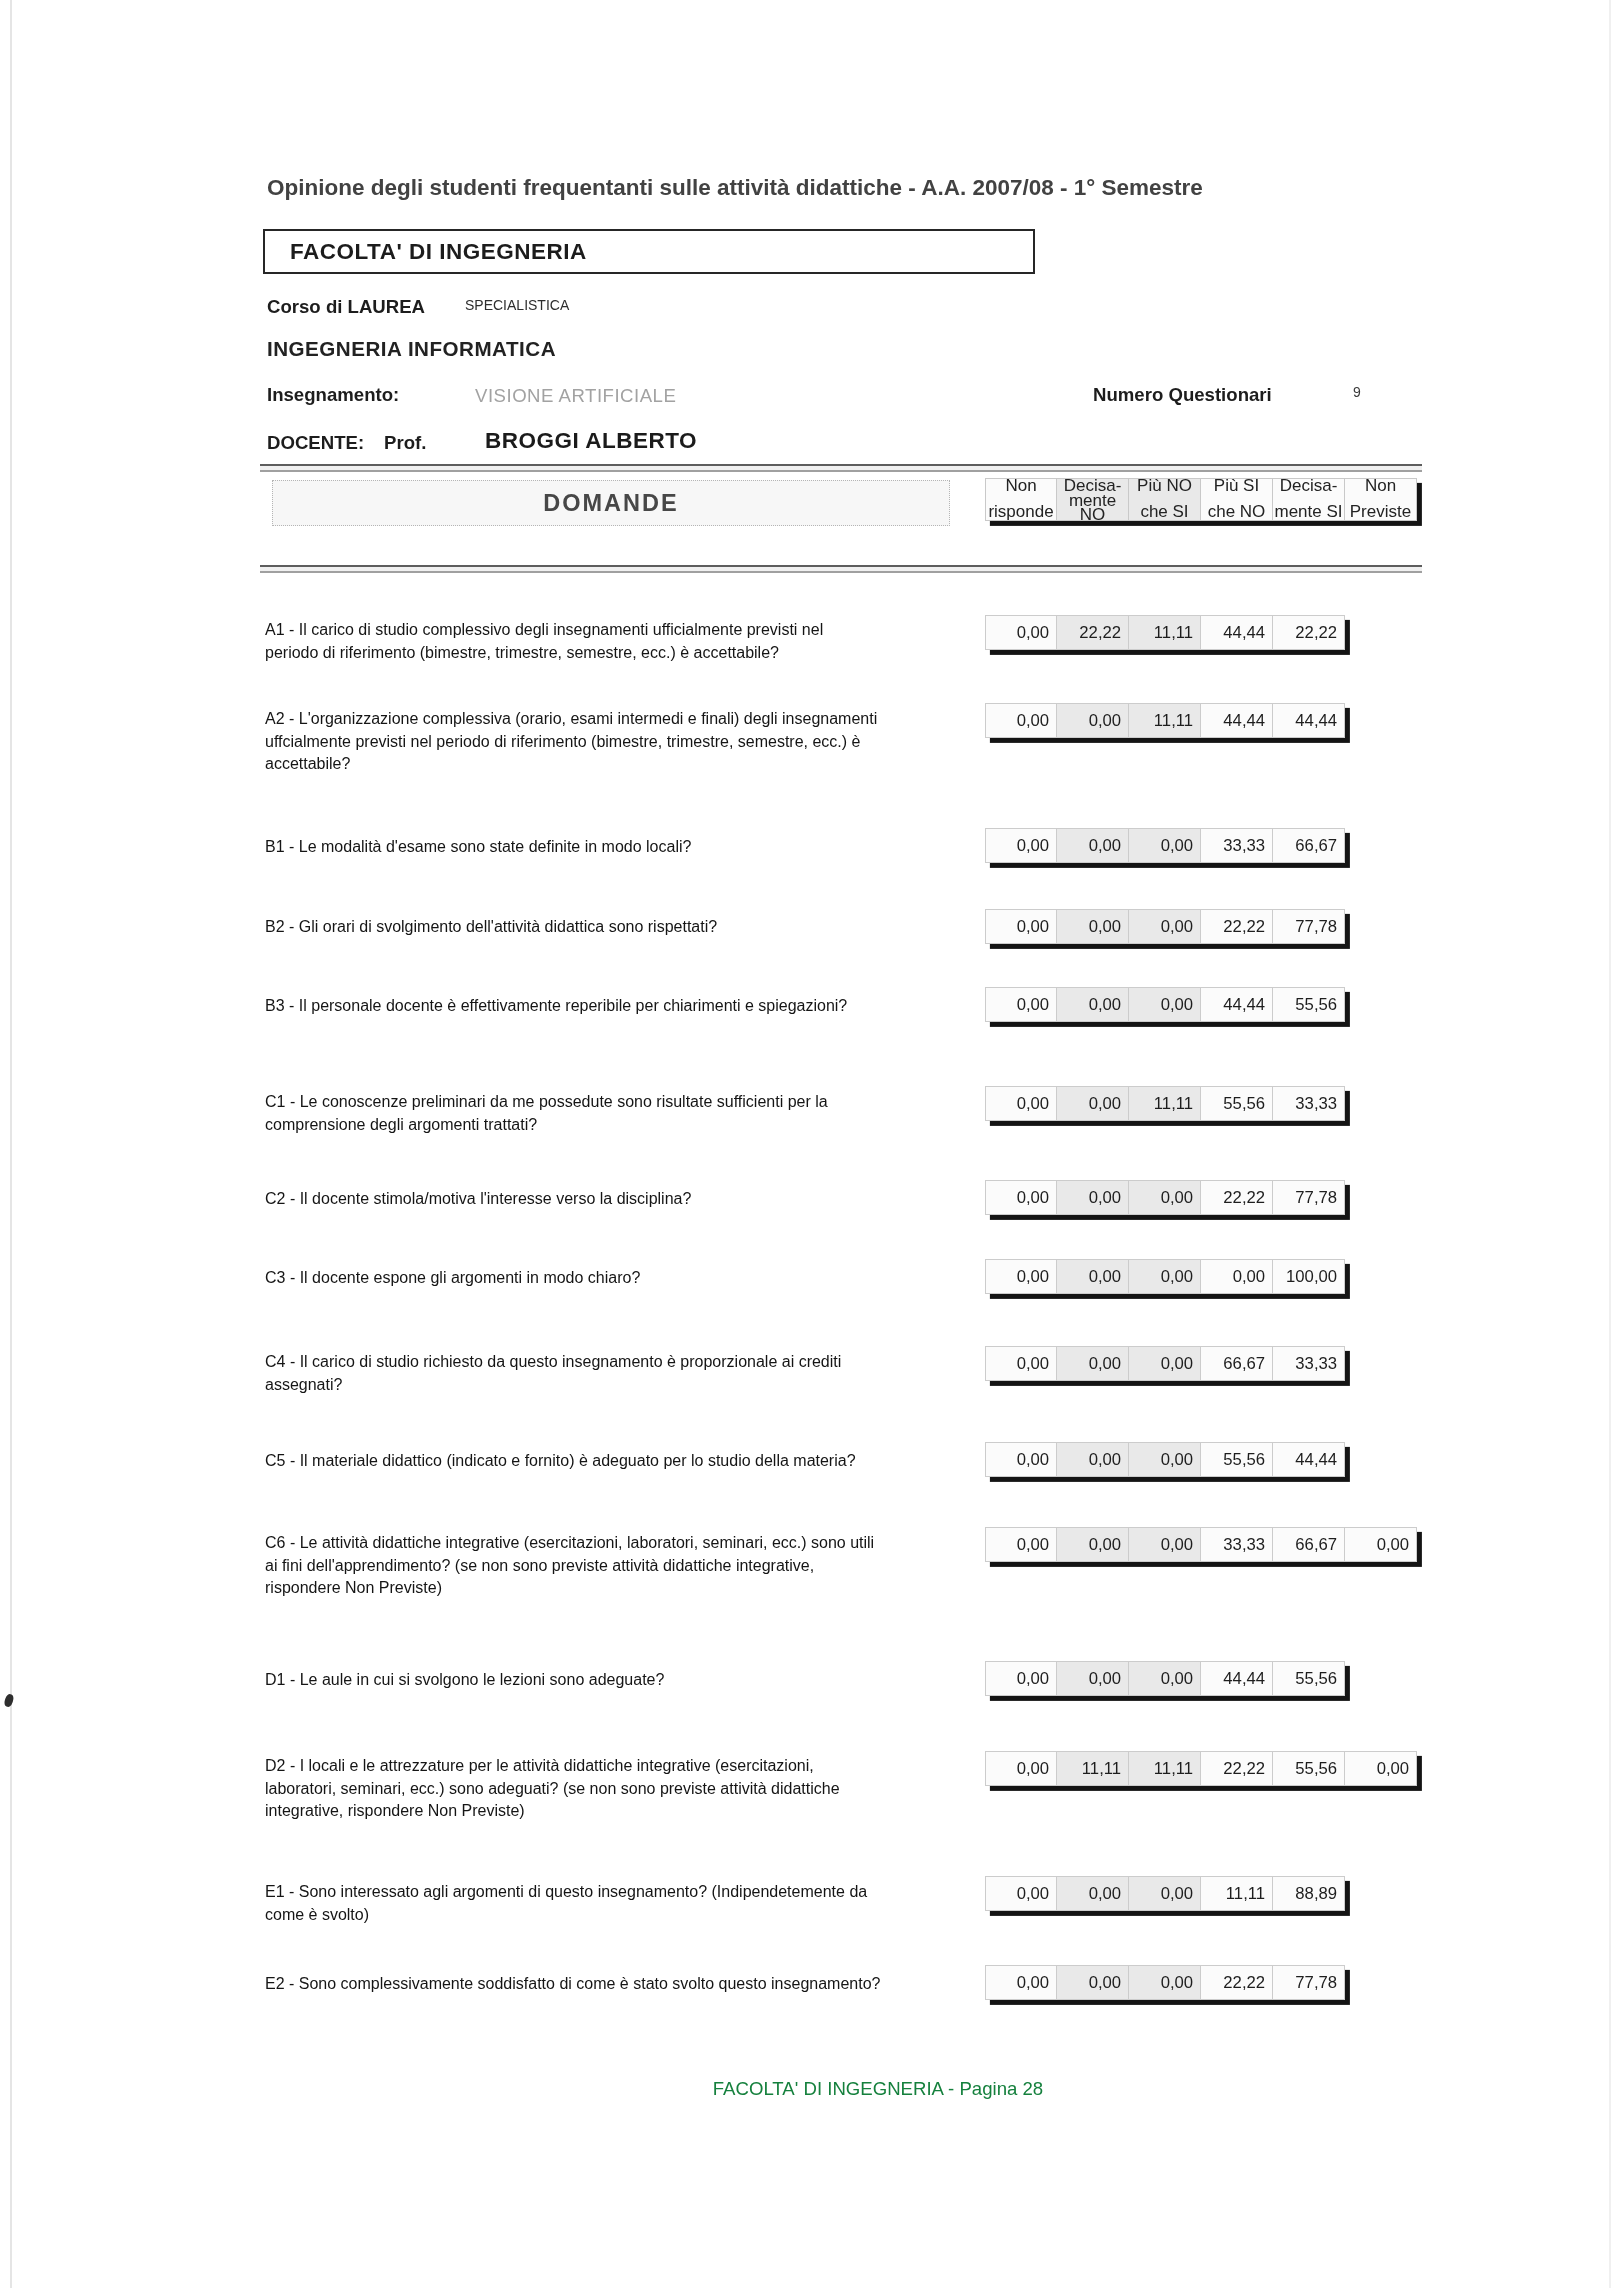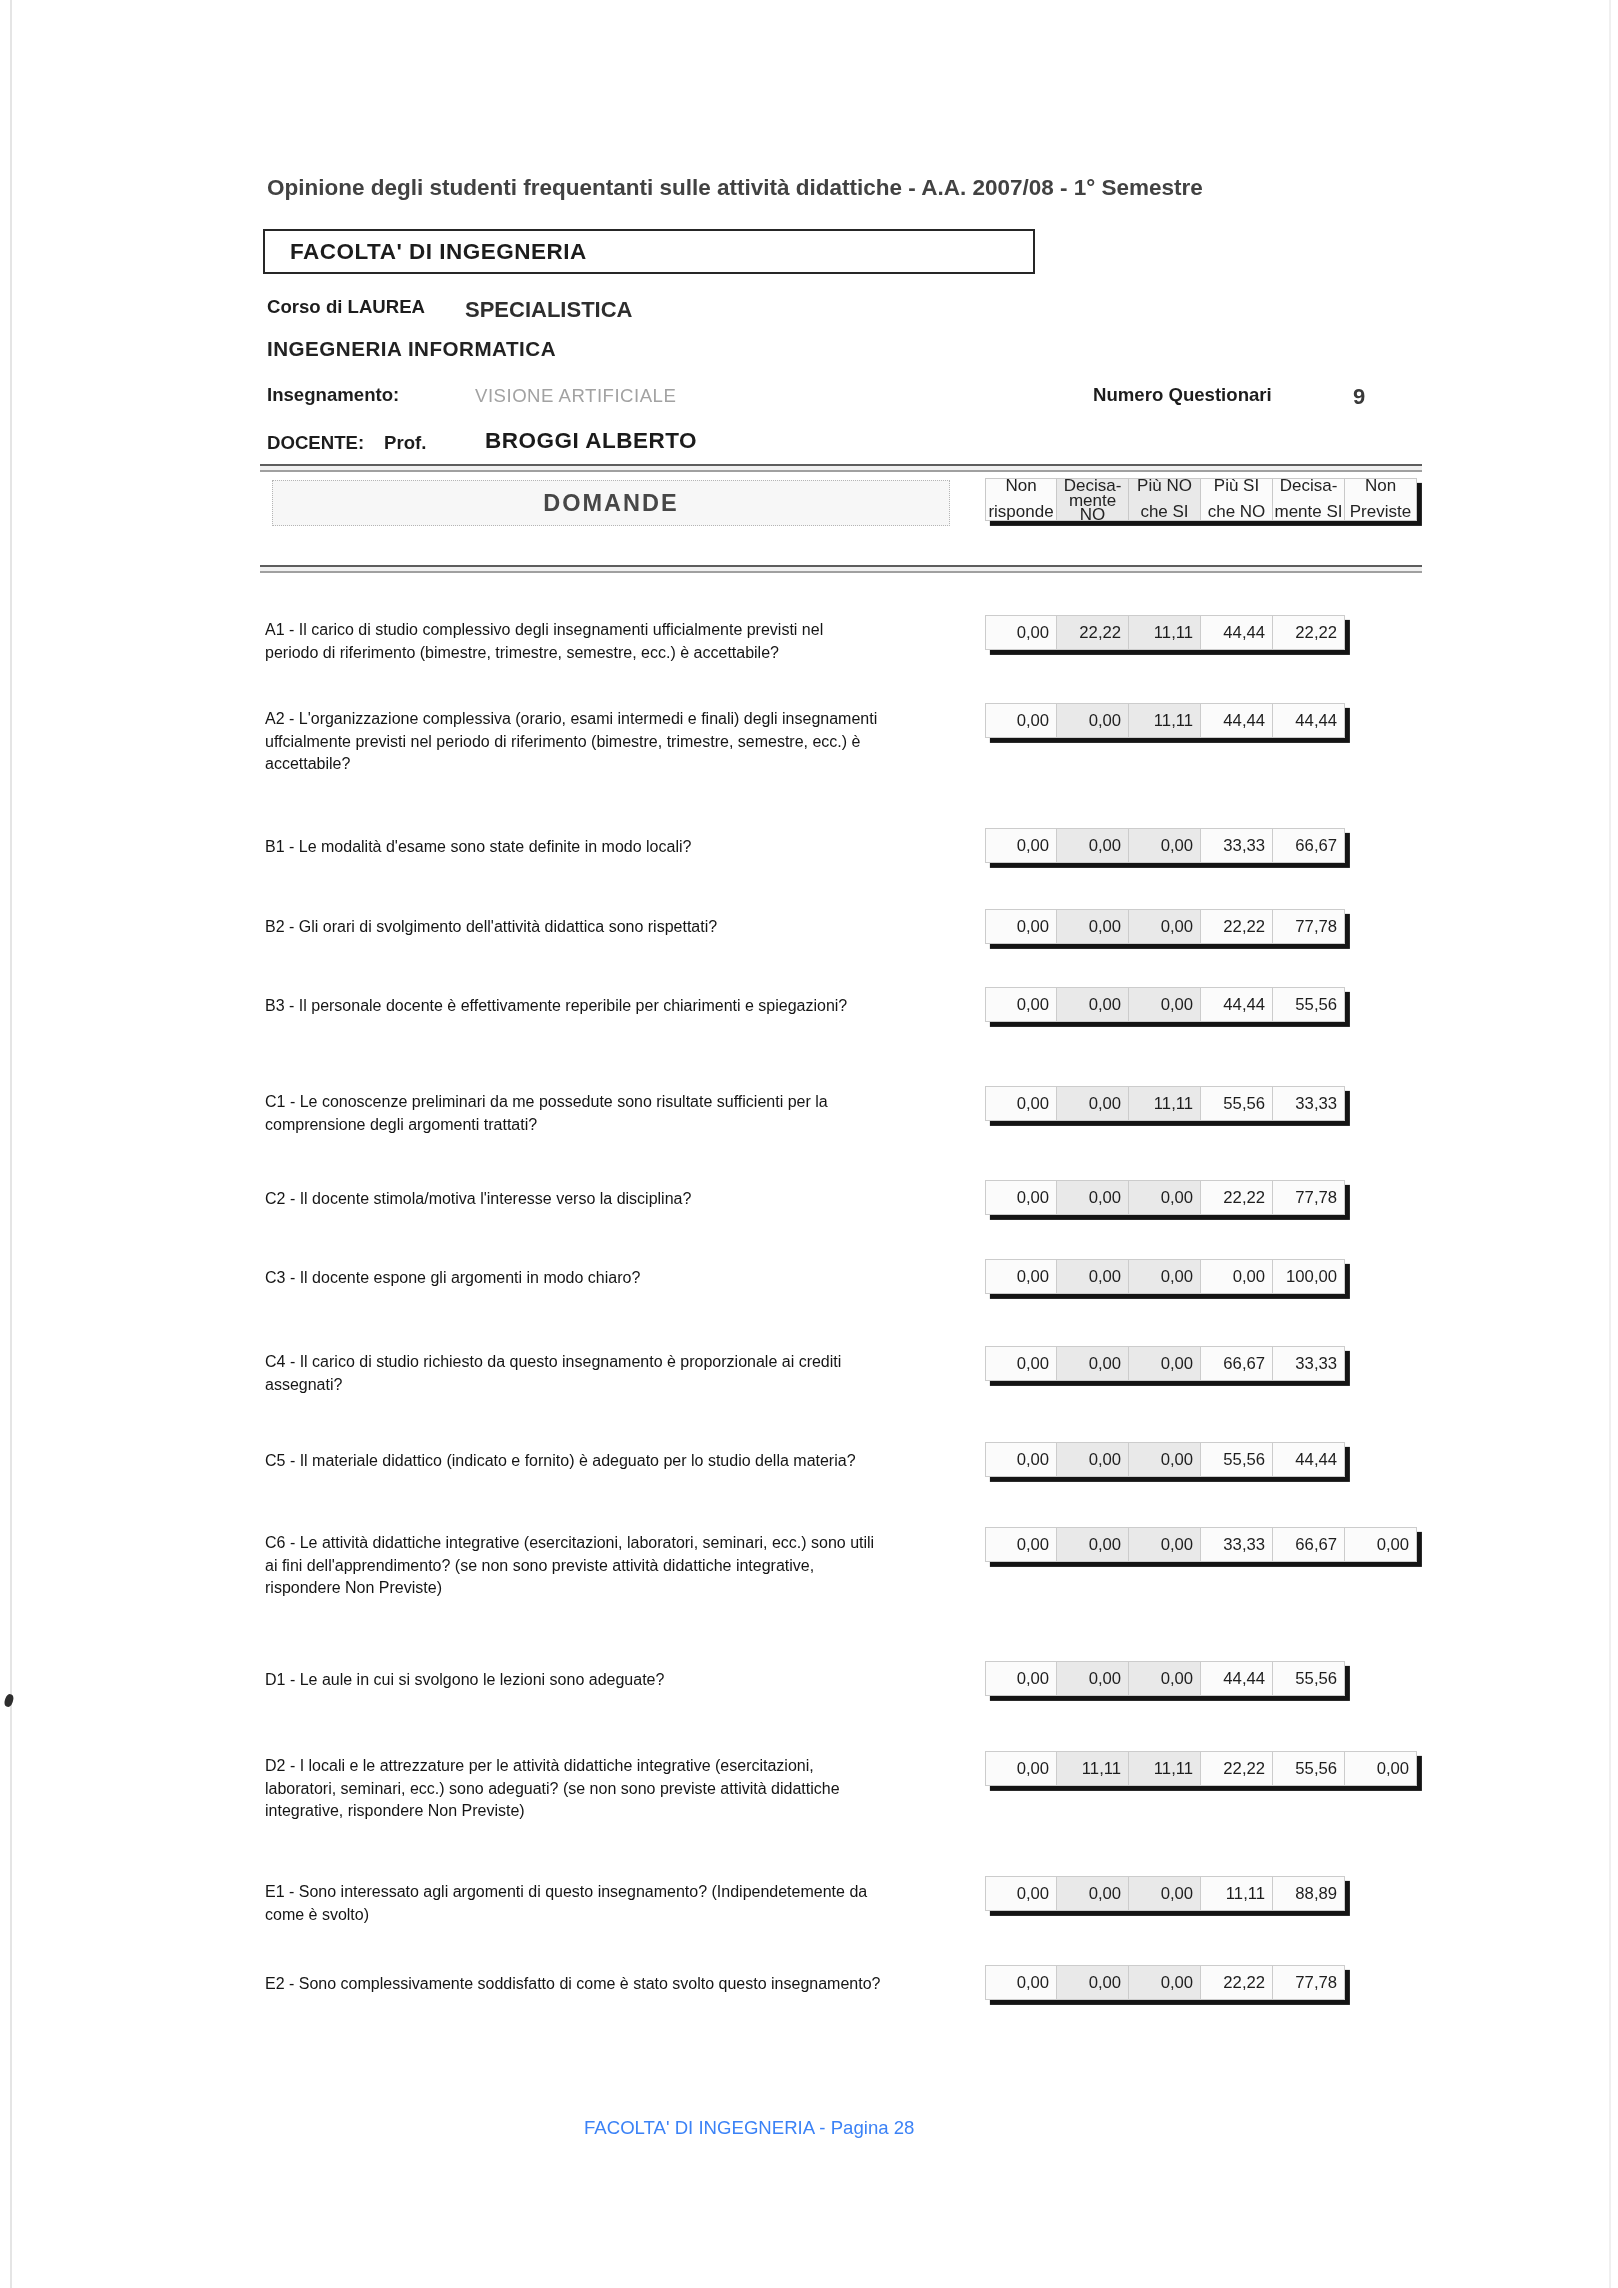--- a/index.html
+++ b/index.html
@@ -17,21 +17,21 @@
 
   .page-title{left:267px;top:175px;font-size:22.5px;font-weight:bold;color:#424242;white-space:nowrap;}
 
   .faculty-box{
     left:263px;top:229px;width:768px;height:41px;
     border:2px solid #262626;display:flex;align-items:center;
   }
   .faculty-box span{font-size:22.5px;font-weight:bold;color:#1c1c1c;padding-left:25px;letter-spacing:0.5px;}
 
   .lbl-b{font-weight:bold;font-size:18.6px;color:#1d1d1d;white-space:nowrap;}
-  .val-n{font-size:22px;color:#2e2e2e;white-space:nowrap;font-weight:bold;}
+  .val-n{font-size:14px;color:#2e2e2e;white-space:nowrap;}
   .val-gray{font-size:18.6px;color:#a2a2a2;letter-spacing:0.5px;white-space:nowrap;}
 
   .program-name{left:267px;top:337px;font-size:20.6px;font-weight:bold;color:#222;letter-spacing:0.5px;}
   .docente-name{left:485px;top:428px;font-size:22.5px;font-weight:bold;color:#1b1b1b;letter-spacing:0.5px;}
 
   .rule{
     left:260px;width:1162px;height:3.9px;
     background:#f0f0f0;border-top:2px solid #5d5d5d;border-bottom:2px solid #a0a0a0;
   }
 
@@ -59,21 +59,21 @@
   .vcell:first-child{border-left:1px solid #cccccc;}
   .shaded{background:#e9e9e9;}
   .light{background:#fbfbfb;}
 
   .question{
     left:265px;width:696px;
     font-size:16px;line-height:22.5px;color:#151515;
     white-space:pre-line;
   }
 
-  .page-footer{left:584px;top:2078px;width:588px;text-align:left;font-size:18.6px;color:#3b82f6;white-space:nowrap;margin-top:39px;}
+  .page-footer{left:584px;top:2078px;width:588px;text-align:center;font-size:18.6px;color:#15803d;white-space:nowrap;}
 </style>
 </head>
 <body>
 
 <div class="abs scan-line-left"></div>
 <div class="abs scan-line-right"></div>
 <div class="abs scan-speck"></div>
 
 <div class="abs page-title">Opinione degli studenti frequentanti sulle attività didattiche - A.A. 2007/08 - 1° Semestre</div>
 

